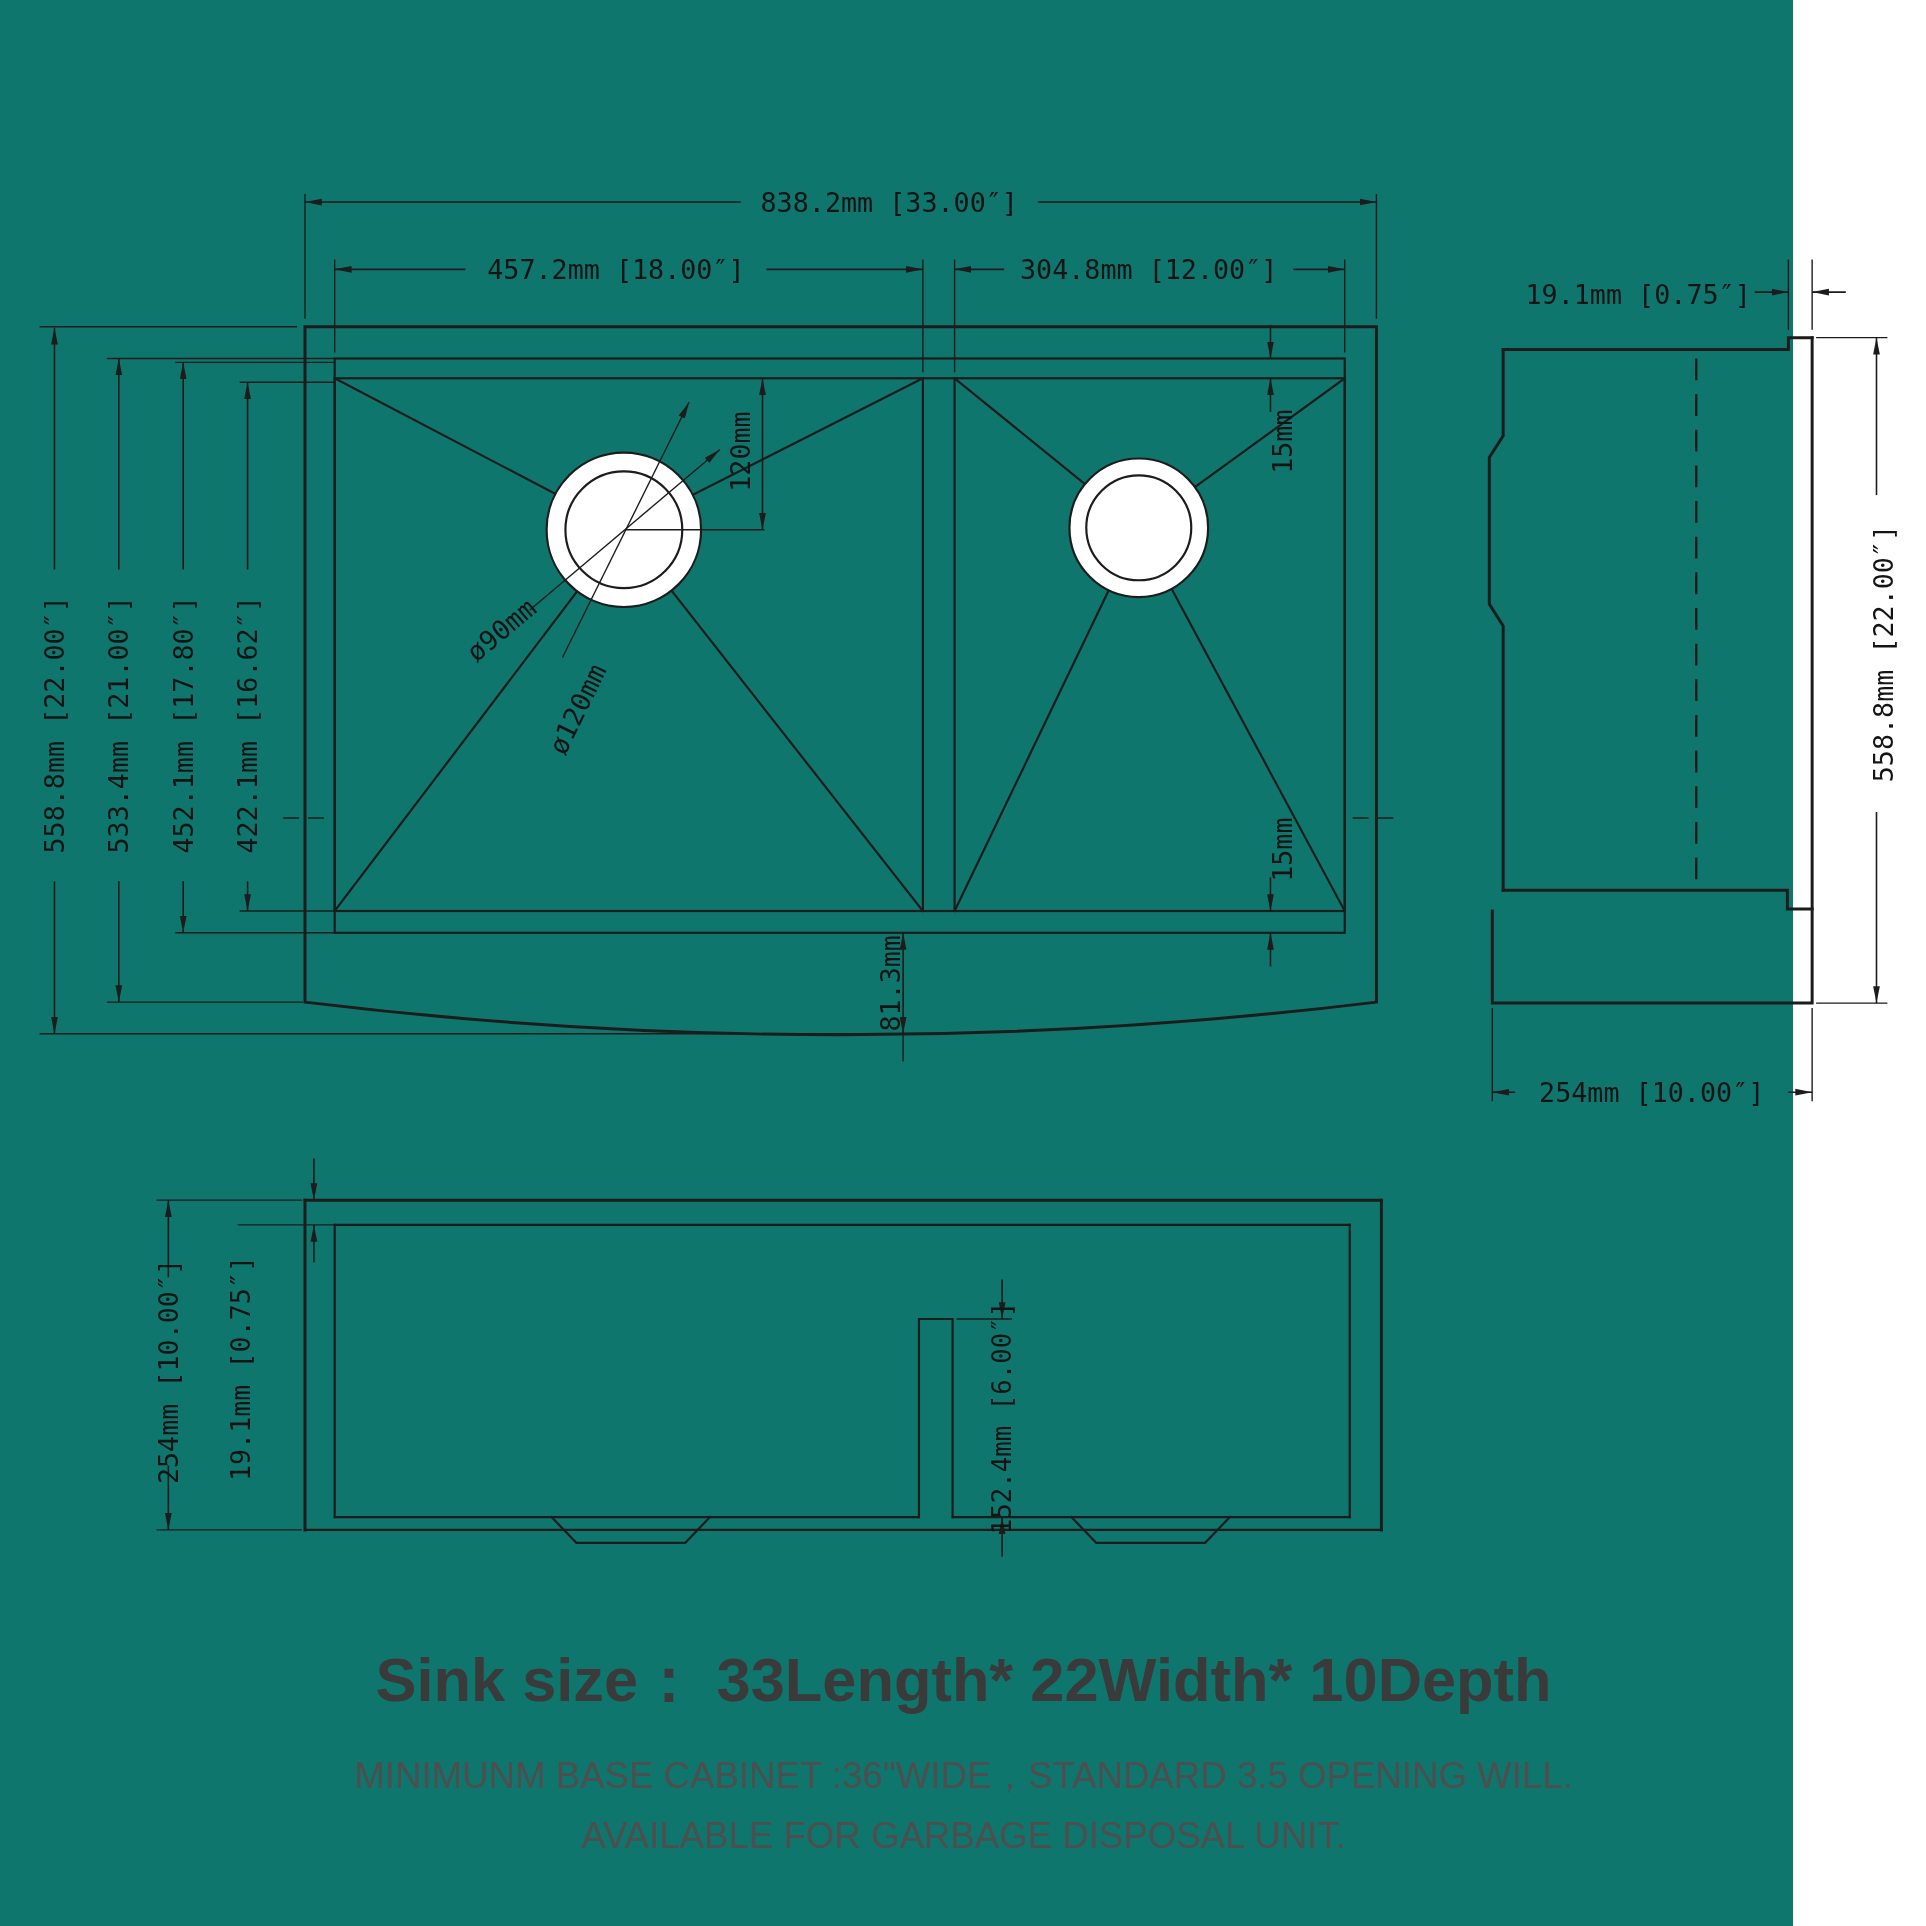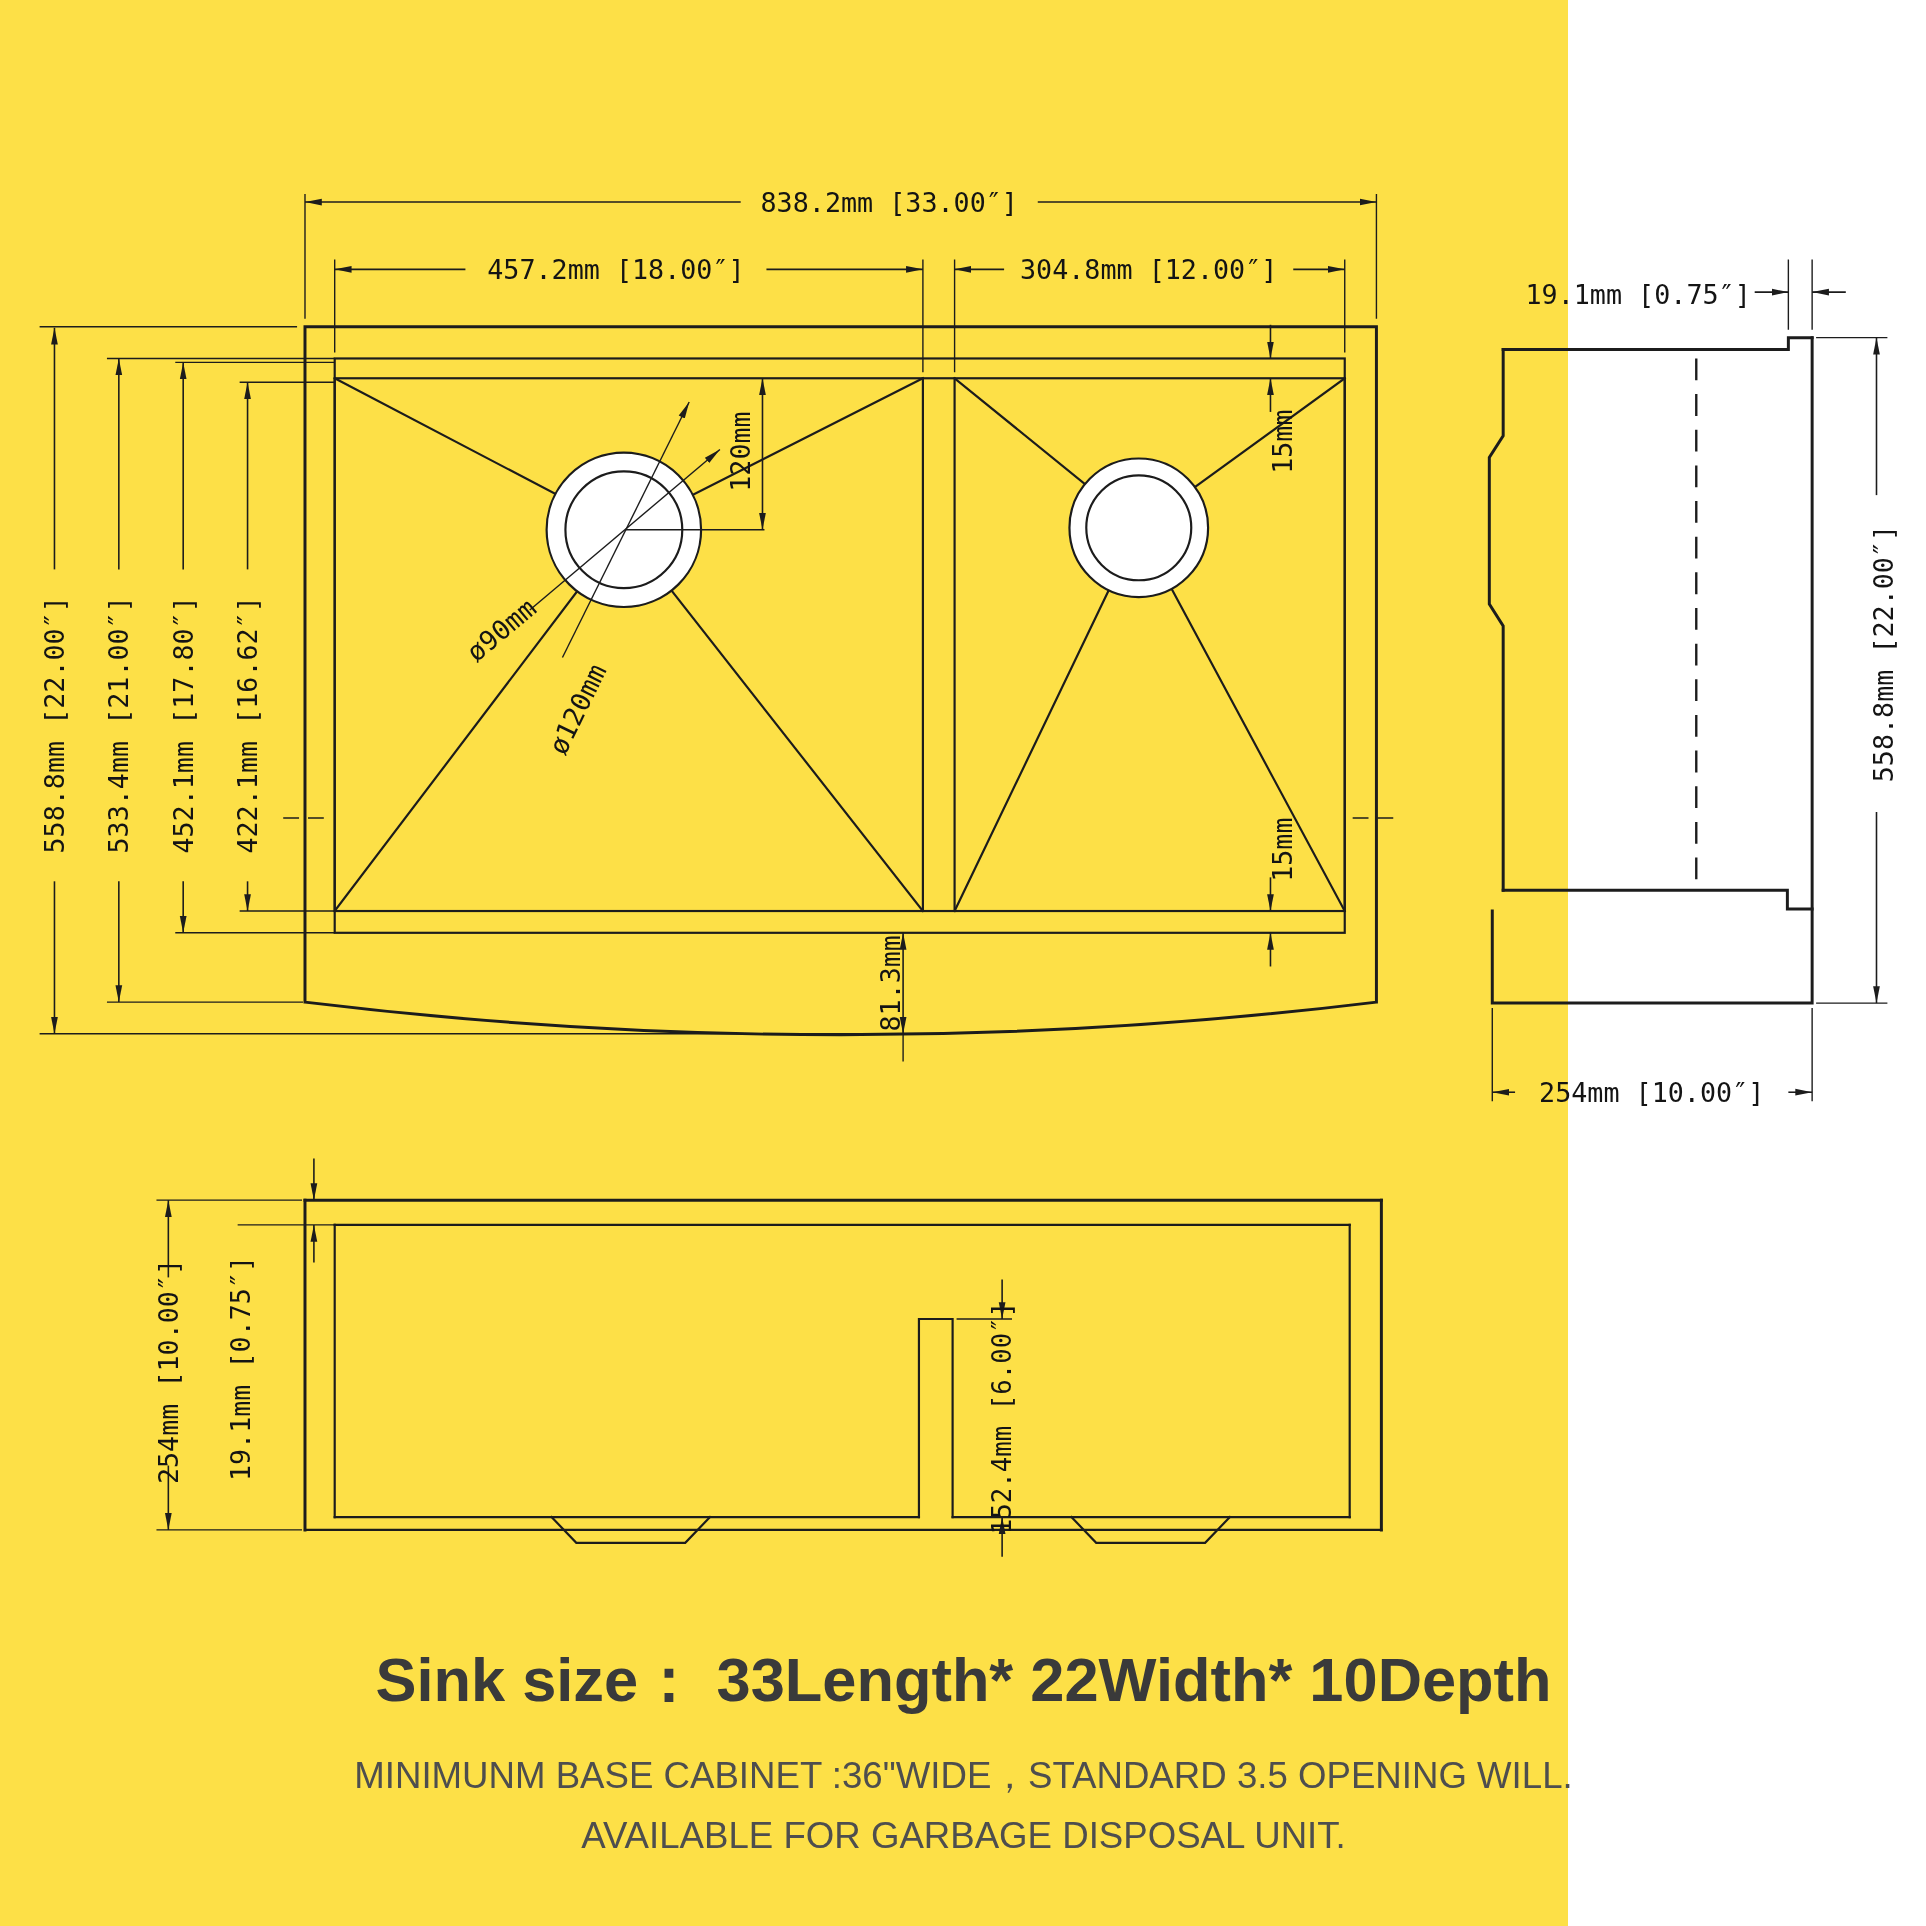--- a/index.html
+++ b/index.html
@@ -1,16 +1,16 @@
 <!DOCTYPE html>
 <html><head>
 <meta charset="utf-8">
 <style>
   html,body{margin:0;padding:0;background:#ffffff;}
-  .page{width:1568px;height:1927px;background:#fde047;position:relative;font-family:"Liberation Sans",sans-serif;text-align:right;}
+  .page{width:1793px;height:1927px;background:#0f766e;position:relative;font-family:"Liberation Sans",sans-serif;text-align:right;}
   svg{display:block;}
   .obj{stroke:#1c1c1c;stroke-width:3;fill:none;stroke-linecap:square;}
   .obj2{stroke:#1c1c1c;stroke-width:2.2;fill:none;stroke-linecap:square;}
   .thin{stroke:#1c1c1c;stroke-width:1.4;fill:none;}
   .dim{stroke:#1c1c1c;stroke-width:1.6;fill:none;}
   .dash{stroke-dasharray:16 9;}
   .dashed{stroke:#1c1c1c;stroke-width:2.4;fill:none;stroke-dasharray:22 14;}
   .wh{fill:#ffffff;}
   text.t{font-family:"DejaVu Sans Mono",monospace;font-size:27px;fill:#141414;}
   text.t6{font-family:"DejaVu Sans Mono",monospace;font-size:26px;fill:#141414;}

